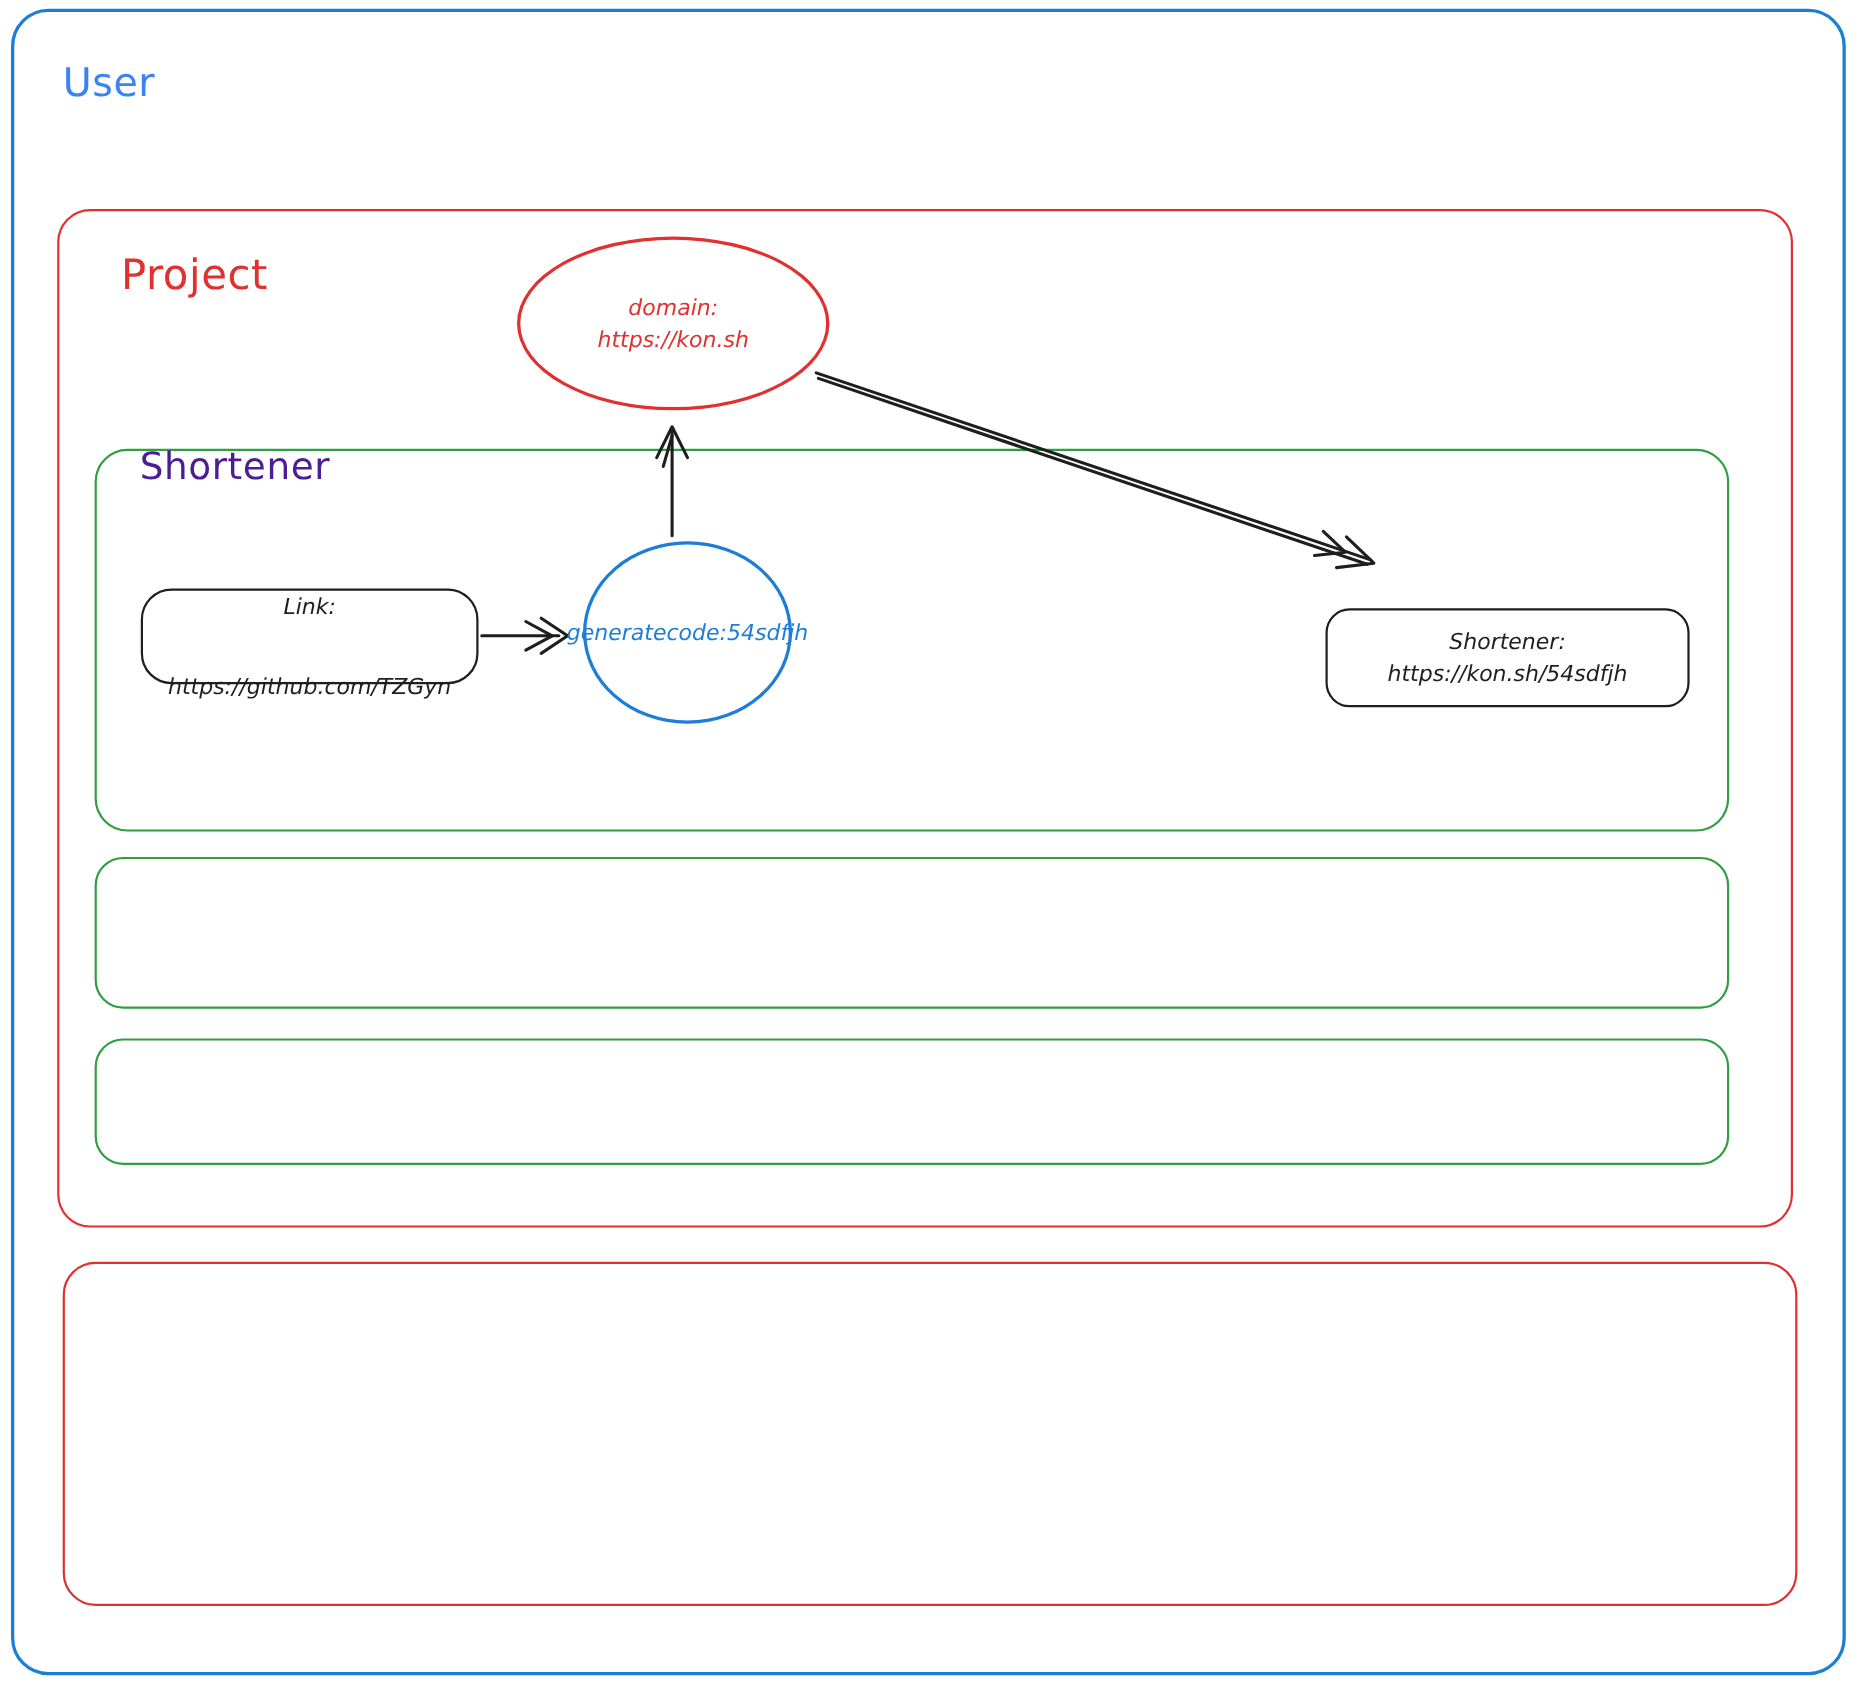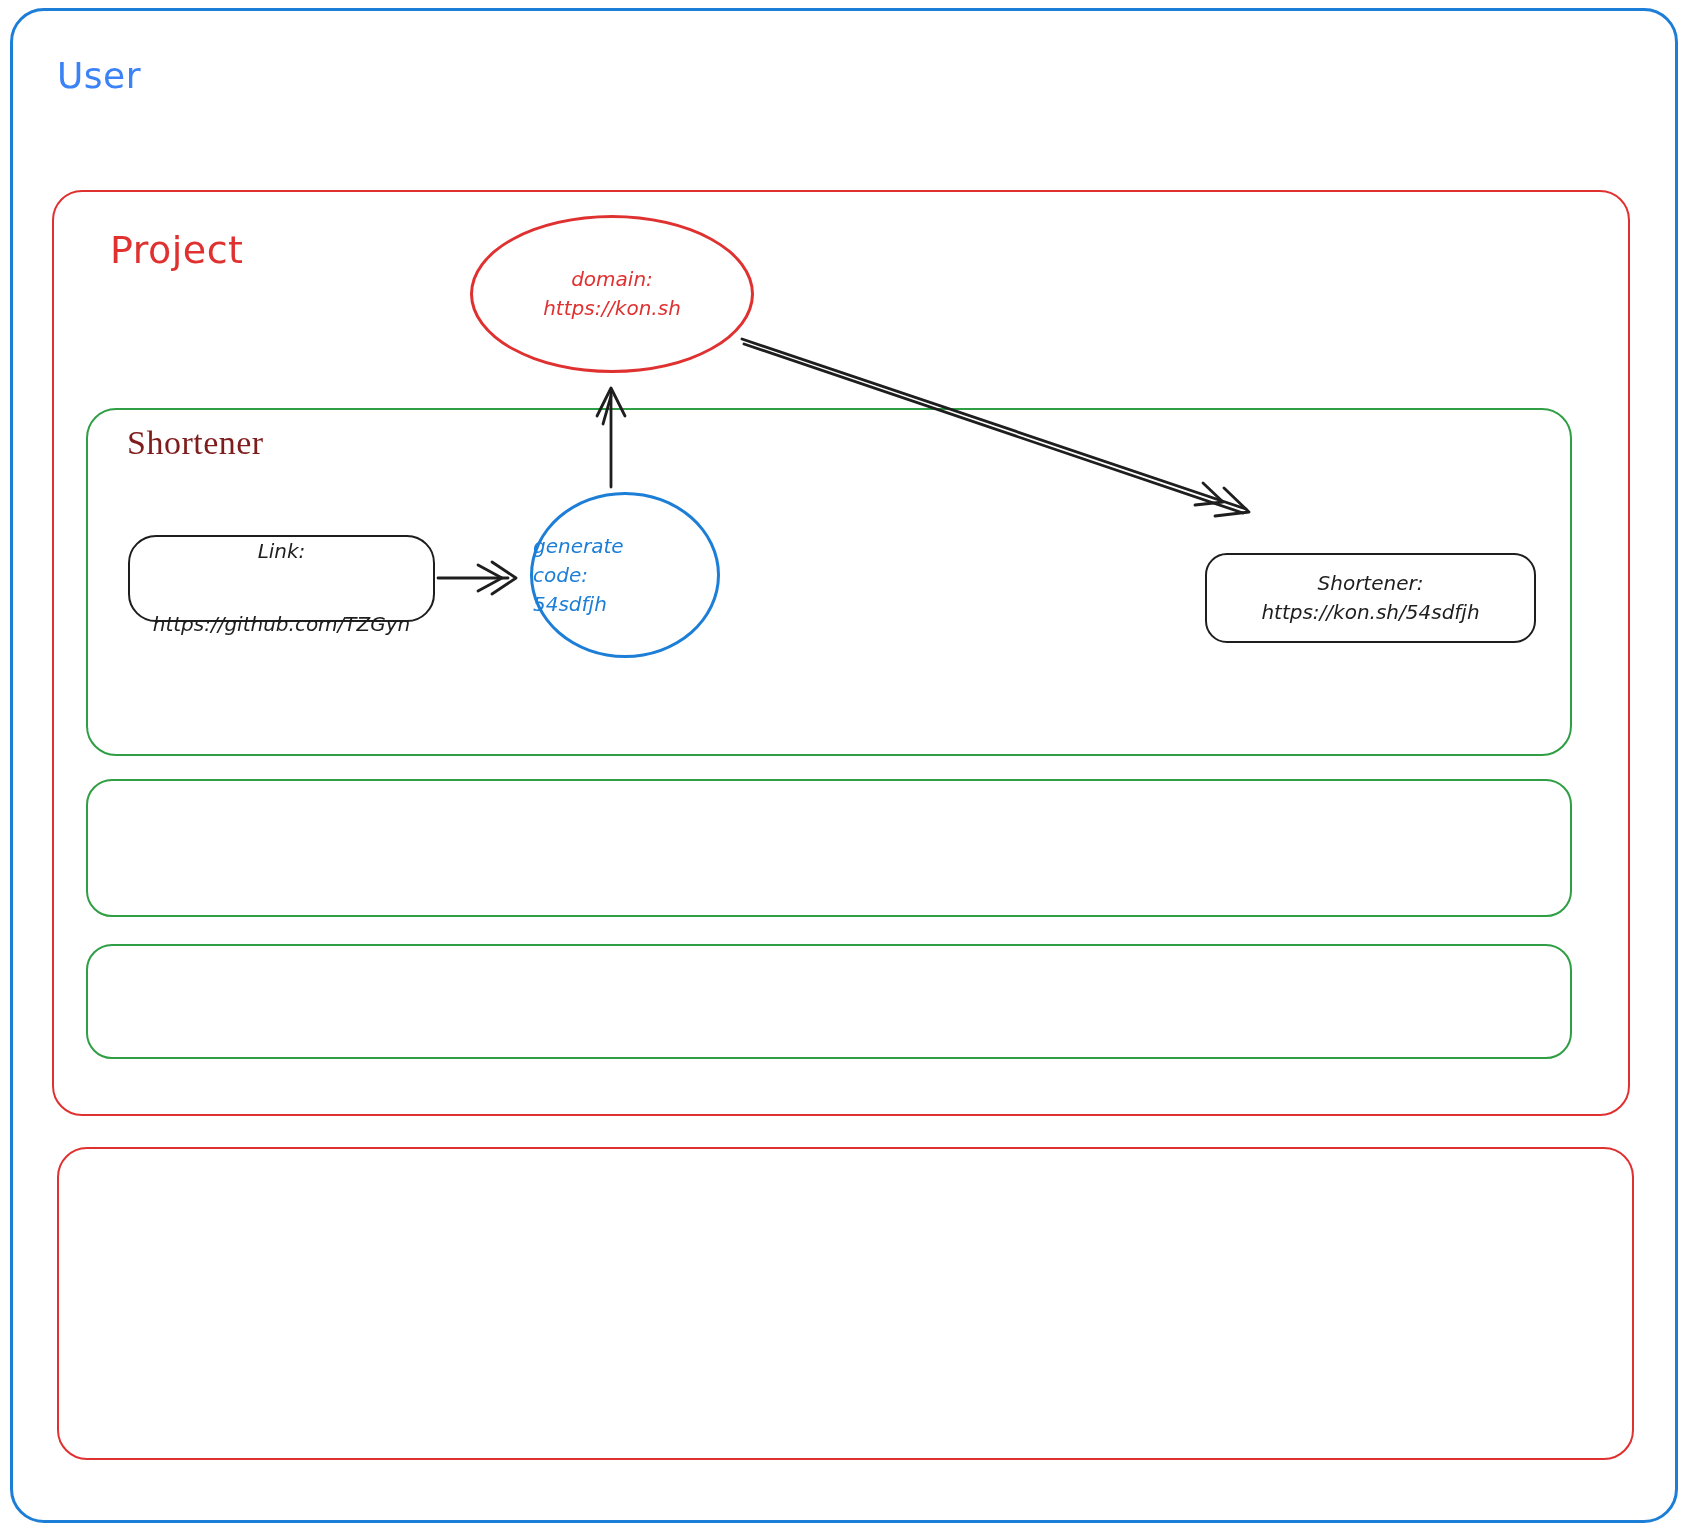--- a/index.html
+++ b/index.html
@@ -16,31 +16,31 @@
   .user-box{left:10px;top:8px;width:1668px;height:1515px;border:3px solid #1c7ed6;border-radius:34px;}
   .project-box{left:52px;top:190px;width:1578px;height:926px;border:2.5px solid #e03131;}
   .shortener-box{left:86px;top:408px;width:1486px;height:348px;border:2.5px solid #2f9e44;}
   .green-row-2{left:86px;top:779px;width:1486px;height:138px;border:2.5px solid #2f9e44;border-radius:26px;}
   .green-row-3{left:86px;top:944px;width:1486px;height:115px;border:2.5px solid #2f9e44;border-radius:26px;}
   .red-bottom-box{left:57px;top:1147px;width:1577px;height:313px;border:2.5px solid #e03131;}
 
   .domain-ellipse{left:470px;top:215px;width:284px;height:158px;border:3px solid #e03131;border-radius:50%;
     display:flex;flex-direction:column;align-items:center;justify-content:center;}
   .generate-circle{left:530px;top:492px;width:190px;height:166px;border:3px solid #1c7ed6;border-radius:50%;
-    display:flex;flex-direction:column;align-items:flex-start;justify-content:center;}
+    display:flex;flex-direction:row;align-items:center;justify-content:center;}
 
   .link-node{left:128px;top:535px;width:307px;height:87px;border:2.5px solid #1e1e1e;border-radius:28px;
     display:flex;flex-direction:column;align-items:center;justify-content:space-between;gap:44px;}
   .result-node{left:1205px;top:525px;width:331px;height:90px;border:2.5px solid #1e1e1e;border-radius:22px;
     display:flex;flex-direction:column;align-items:center;justify-content:center;margin-top:28px;}
 
   .label{position:absolute;letter-spacing:0.5px;white-space:nowrap;}
   .label-user{left:57px;top:55px;font-size:36px;color:#3b82f6;}
   .label-project{left:110px;top:228px;font-size:38px;color:#e03131;}
-  .label-shortener{left:127px;top:424px;font-size:34px;color:#7f1d1d;font-family:Liberation Serif, serif;}
+  .label-shortener{left:127px;top:404px;font-size:34px;color:#4c1d95;}
 
   .node-line{font-size:20px;line-height:29px;text-align:center;white-space:nowrap;}
   .txt-red{color:#e03131;}
   .txt-blue{color:#1c7ed6;}
   .txt-black{color:#1e1e1e;}
 
   svg.arrows{position:absolute;left:0;top:0;width:1689px;height:1534px;}
   svg.arrows path{fill:none;stroke:#1e1e1e;stroke-width:2.8;stroke-linecap:round;stroke-linejoin:round;}
 </style>
 </head>

